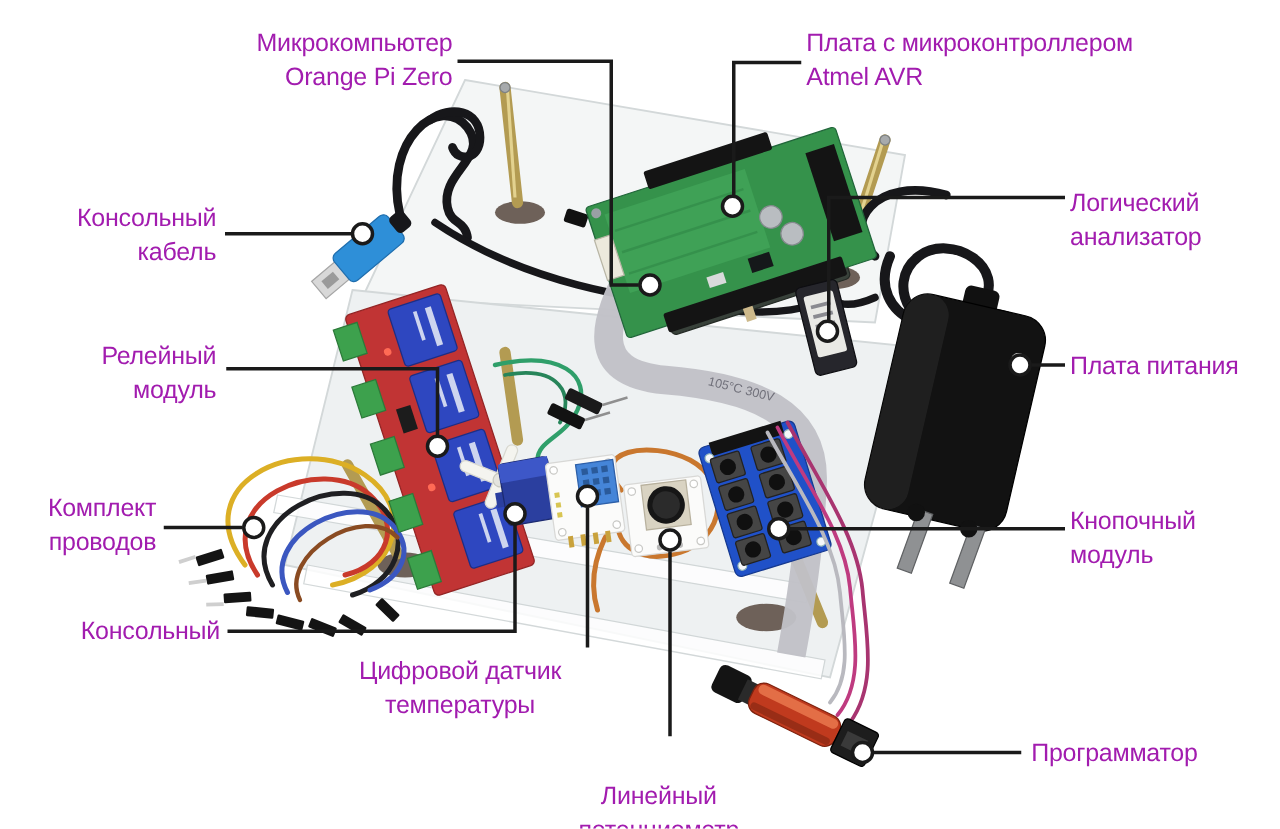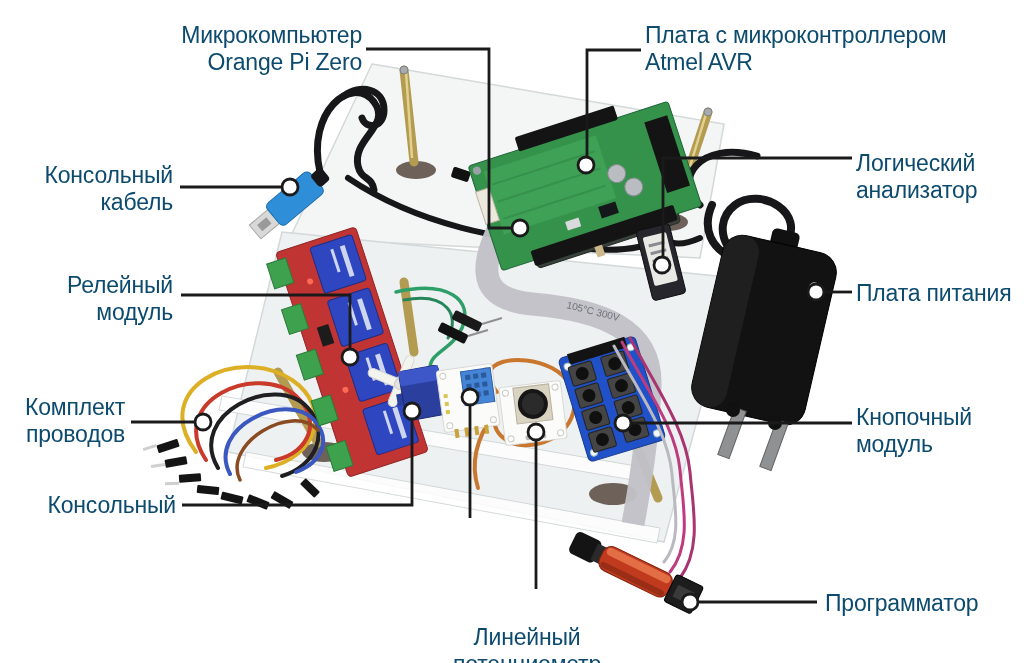--- a/index.html
+++ b/index.html
@@ -1,19 +1,19 @@
 <!DOCTYPE html>
 <html><head>
 <meta charset="utf-8">
 <style>
   html,body{margin:0;padding:0;background:#ffffff;}
   .stage{position:relative;width:1024px;height:663px;background:#fff;overflow:hidden;
          font-family:"Liberation Sans",sans-serif;}
   .scene{position:absolute;left:0;top:0;}
-  .label{position:absolute;color:#0c4a6e;font-size:23px;line-height:26.5px;
+  .label{position:absolute;color:#a21caf;font-size:20px;line-height:26.5px;
          white-space:pre-line;letter-spacing:-0.2px;}
   .al-r{text-align:right}.al-l{text-align:left}.al-c{text-align:center}
 </style>
 </head>
 <body>
 
 <div class="stage">
 
 <svg class="scene" width="1024" height="663" viewBox="0 0 1024 663">
 
@@ -322,17 +322,19 @@
   <div class="label al-l" style="left:856px;top:150px;width:168px">Логический
 анализатор</div>
   <div class="label al-r" style="left:20px;top:272px;width:153px">Релейный
 модуль</div>
   <div class="label al-l" style="left:856px;top:280px;width:168px">Плата питания</div>
   <div class="label al-r" style="left:4px;top:394px;width:121px">Комплект
 проводов</div>
   <div class="label al-l" style="left:856px;top:404px;width:168px">Кнопочный
 модуль</div>
   <div class="label al-r" style="left:10px;top:492px;width:166px">Консольный</div>
+  <div class="label al-c" style="left:248px;top:524px;width:240px">Цифровой датчик
+температуры</div>
   <div class="label al-c" style="left:418px;top:624px;width:218px">Линейный
 потенциометр</div>
   <div class="label al-l" style="left:825px;top:590px;width:199px">Программатор</div>
 
 </div>
 
 </body></html>

